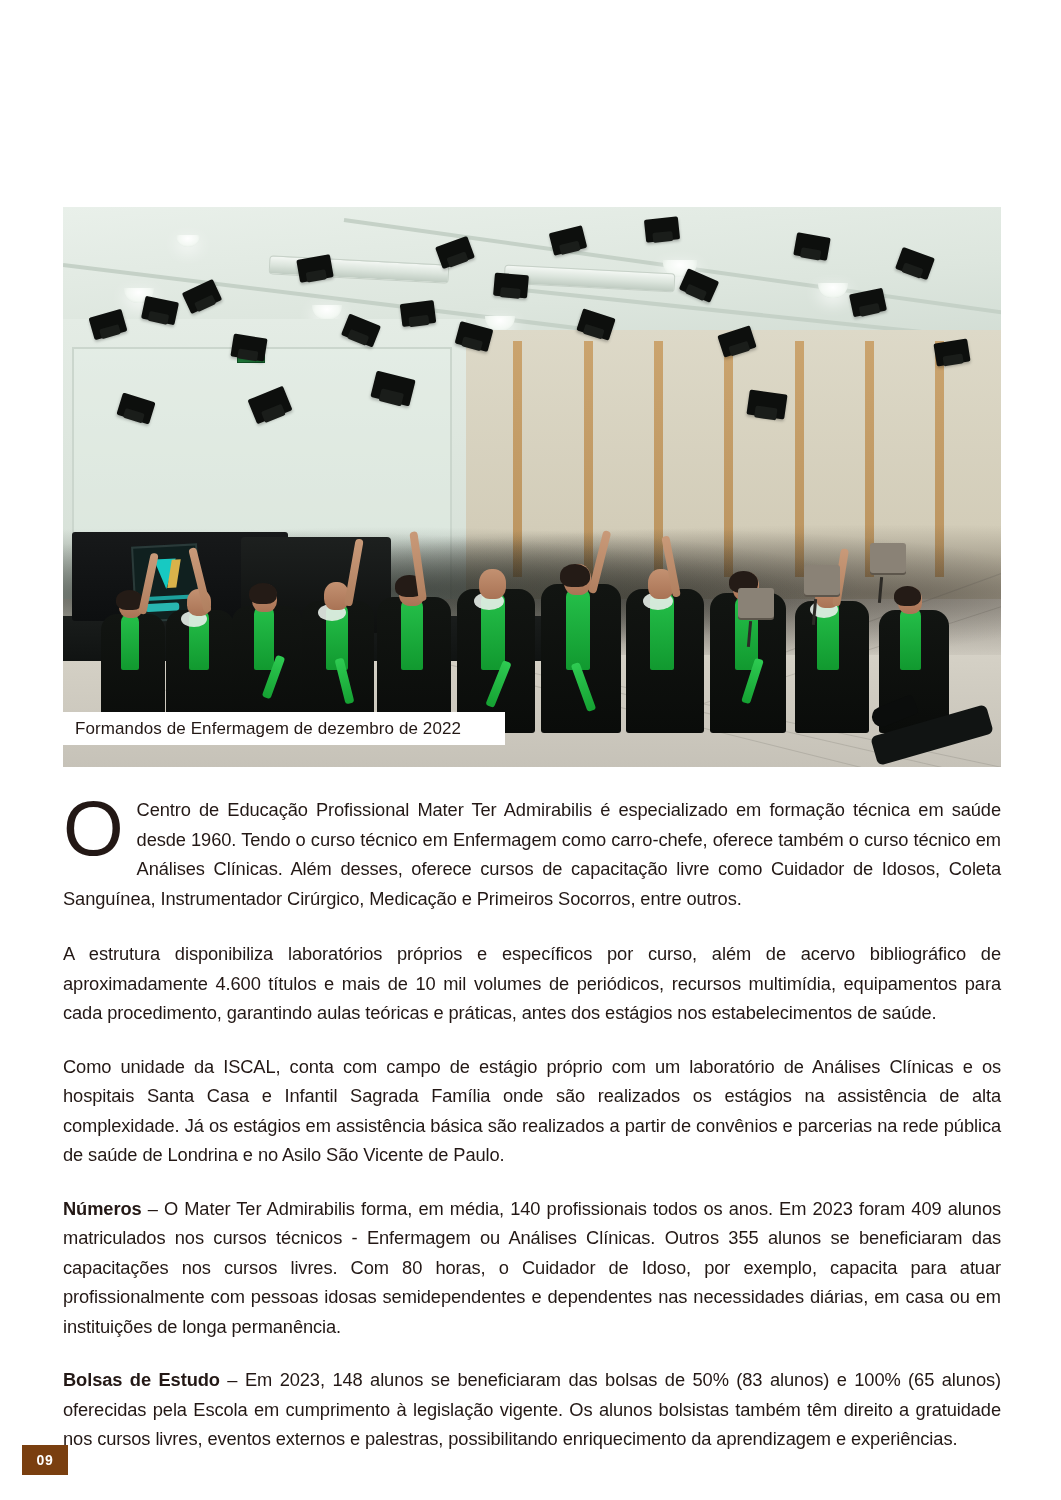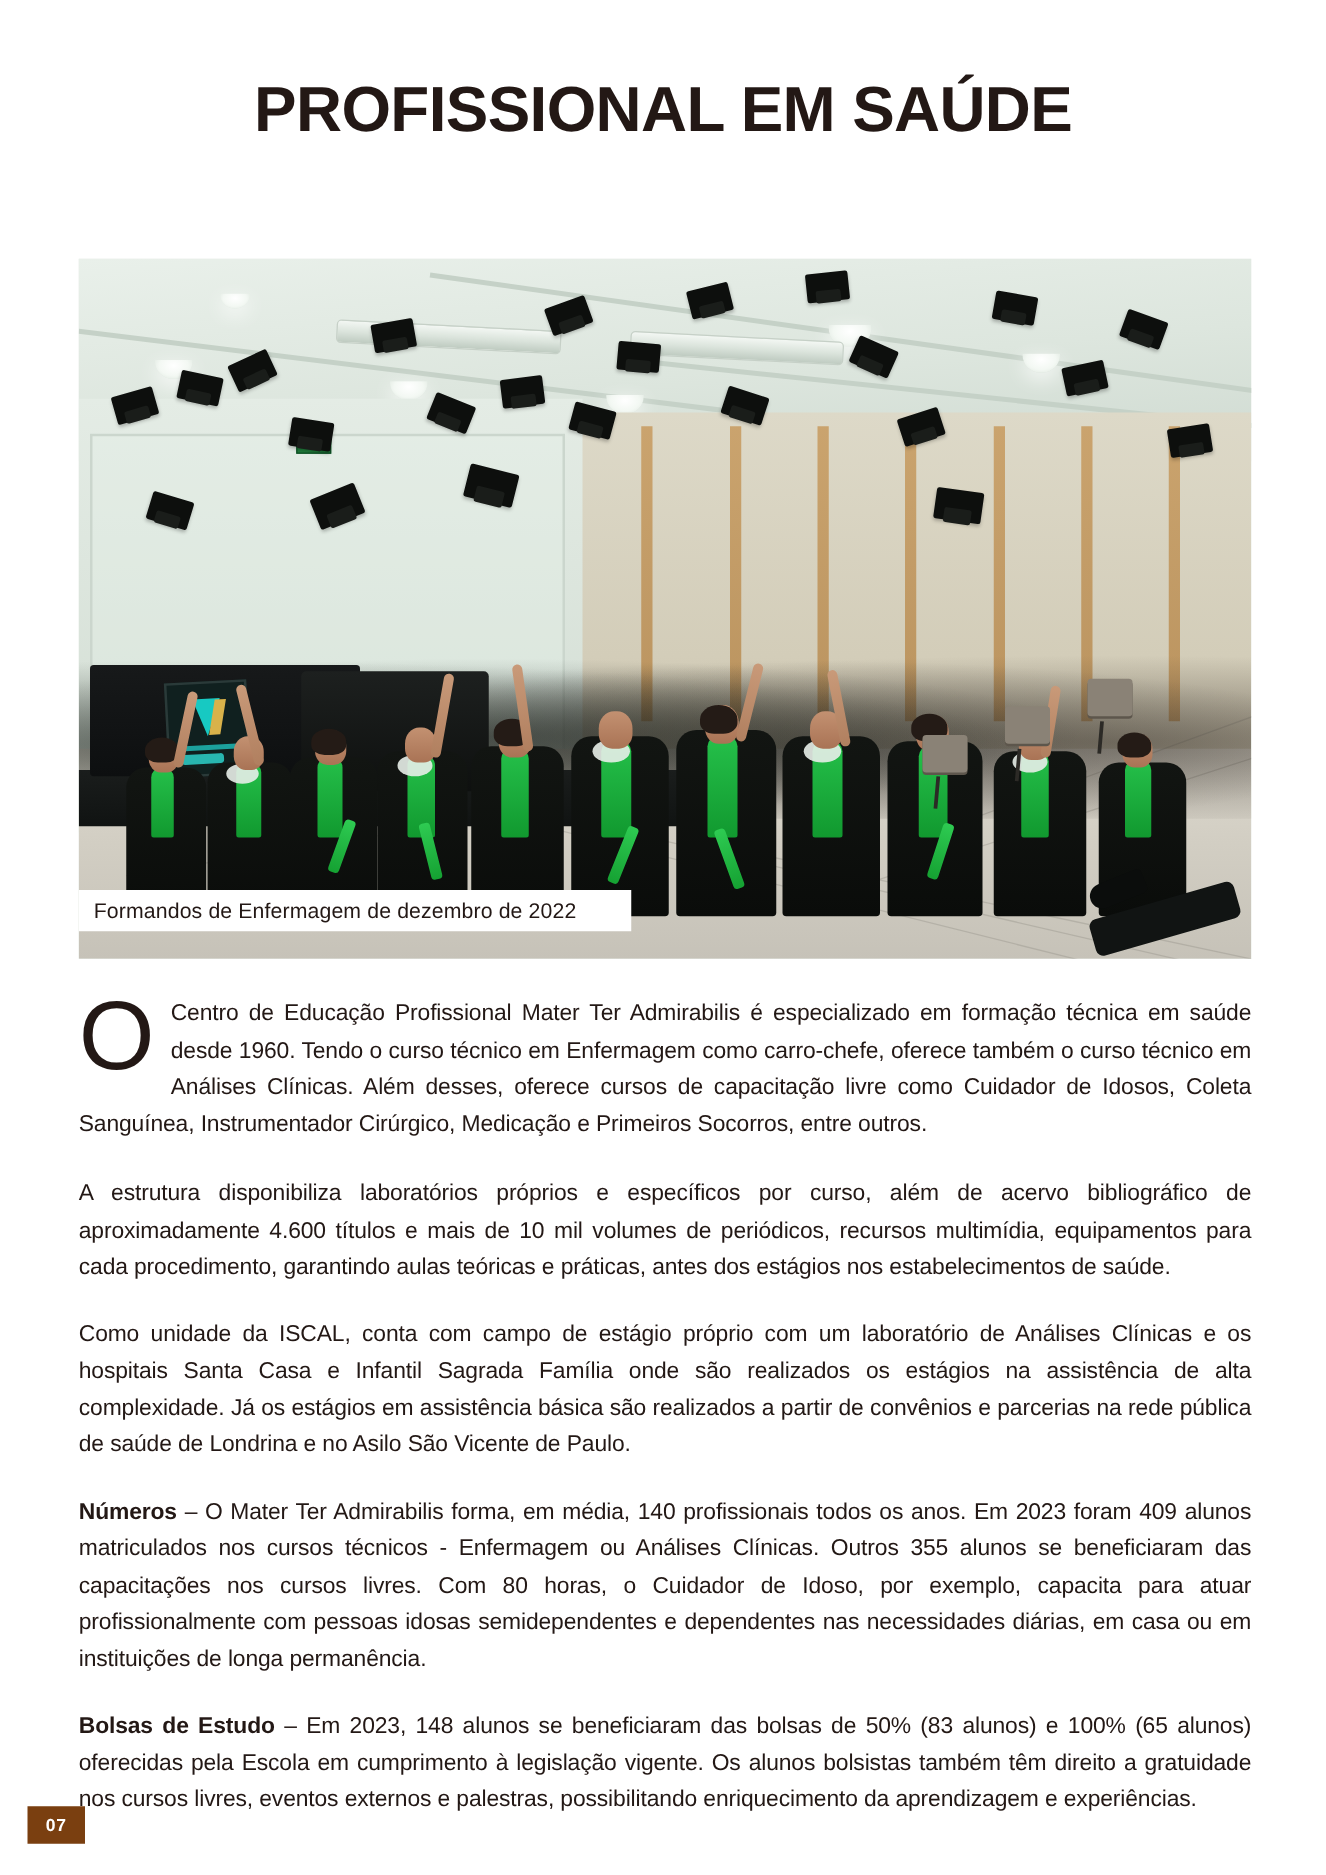--- a/index.html
+++ b/index.html
@@ -330,21 +330,20 @@
     display: flex;
     align-items: center;
     justify-content: center;
     letter-spacing: 0.6px;
   }
 </style>
 </head>
 <body>
 
 <div class="title-block">
-  <div class="title-line">PROFISSIONAL EM SAÚDE</div>
 </div>
 
 <div class="photo-frame">
   <div class="photo-scene">
 
     <div class="ceiling"></div>
     <div class="ceiling-beam" style="left:0; top:10%; width:62%; transform:rotate(7deg);"></div>
     <div class="ceiling-beam" style="left:30%; top:2%; width:72%; transform:rotate(8deg);"></div>
     <div class="ceiling-beam" style="left:46%; top:14%; width:56%; transform:rotate(6deg);"></div>
 
@@ -519,13 +518,13 @@
   <p class="para">
     <span class="lead-label">Números</span><span> – O Mater Ter Admirabilis forma, em média, 140 profissionais todos os anos. Em 2023 foram 409 alunos matriculados nos cursos técnicos - Enfermagem ou Análises Clínicas. Outros 355 alunos se beneficiaram das capacitações nos cursos livres. Com 80 horas, o Cuidador de Idoso, por exemplo, capacita para atuar profissionalmente com pessoas idosas semidependentes e dependentes nas necessidades diárias, em casa ou em instituições de longa permanência.</span>
   </p>
 
   <p class="para">
     <span class="lead-label">Bolsas de Estudo</span><span> – Em 2023, 148 alunos se beneficiaram das bolsas de 50% (83 alunos) e 100% (65 alunos) oferecidas pela Escola em cumprimento à legislação vigente. Os alunos bolsistas também têm direito a gratuidade nos cursos livres, eventos externos e palestras, possibilitando enriquecimento da aprendizagem e experiências.</span>
   </p>
 
 </div>
 
-<div class="page-badge">07</div>
+<div class="page-badge">09</div>
 
 </body></html>

